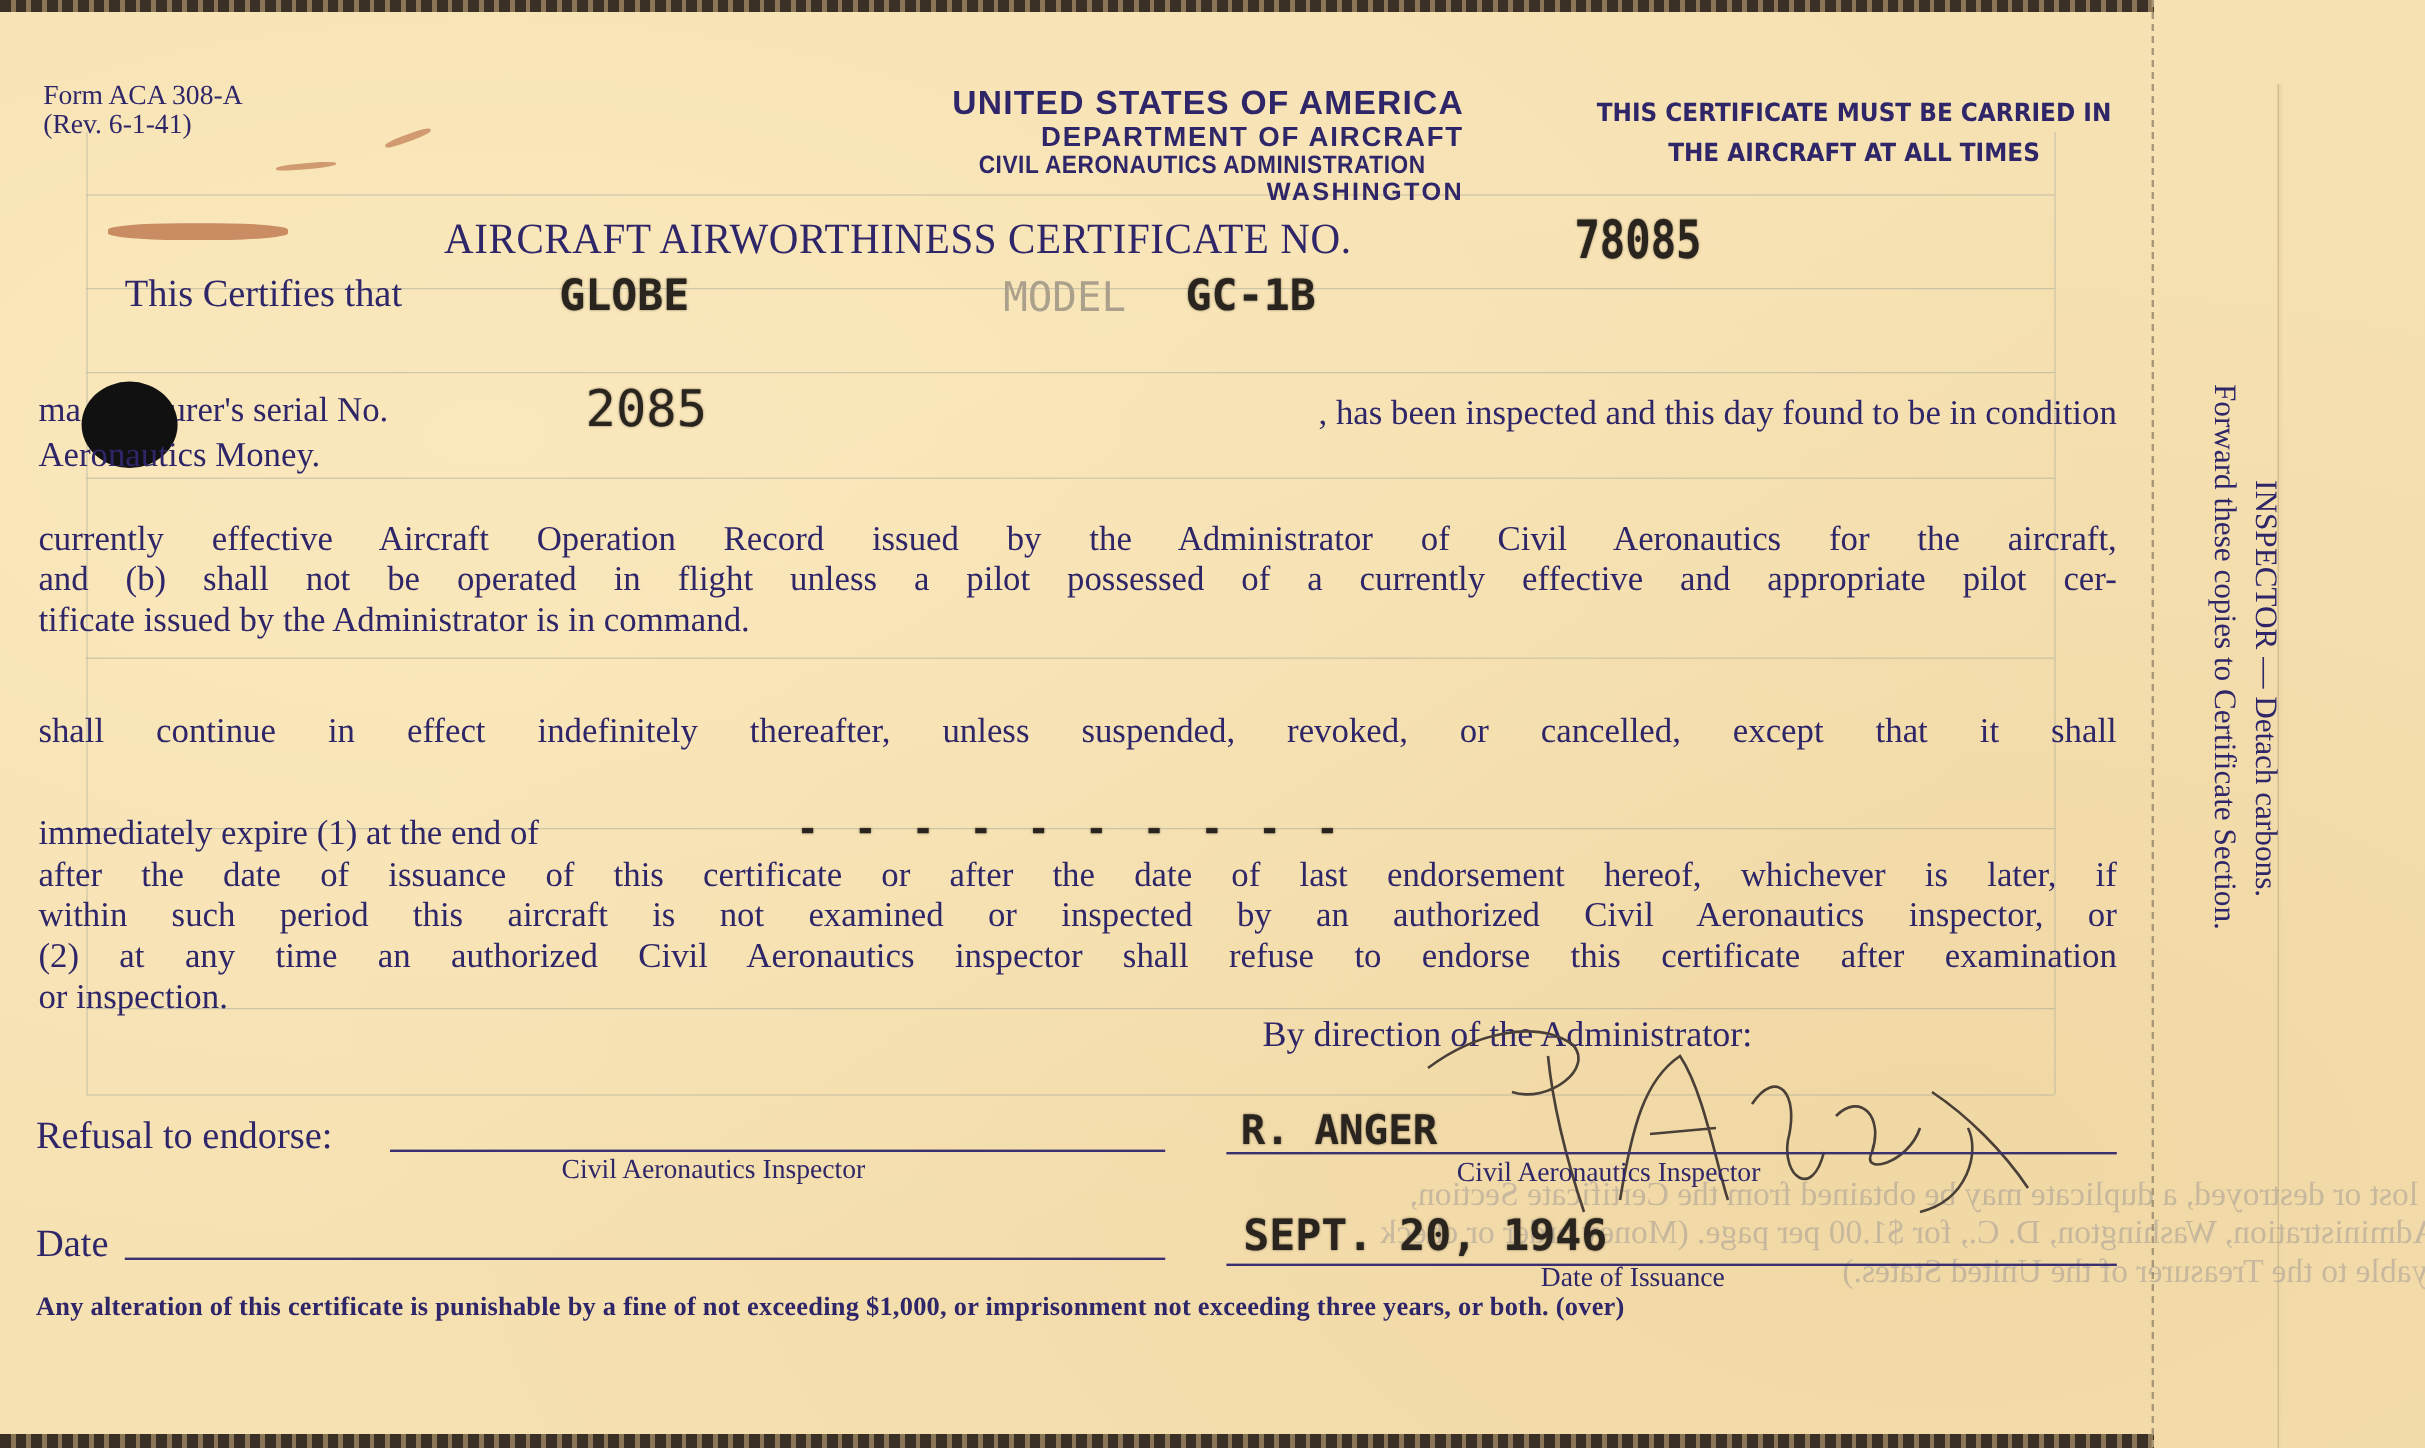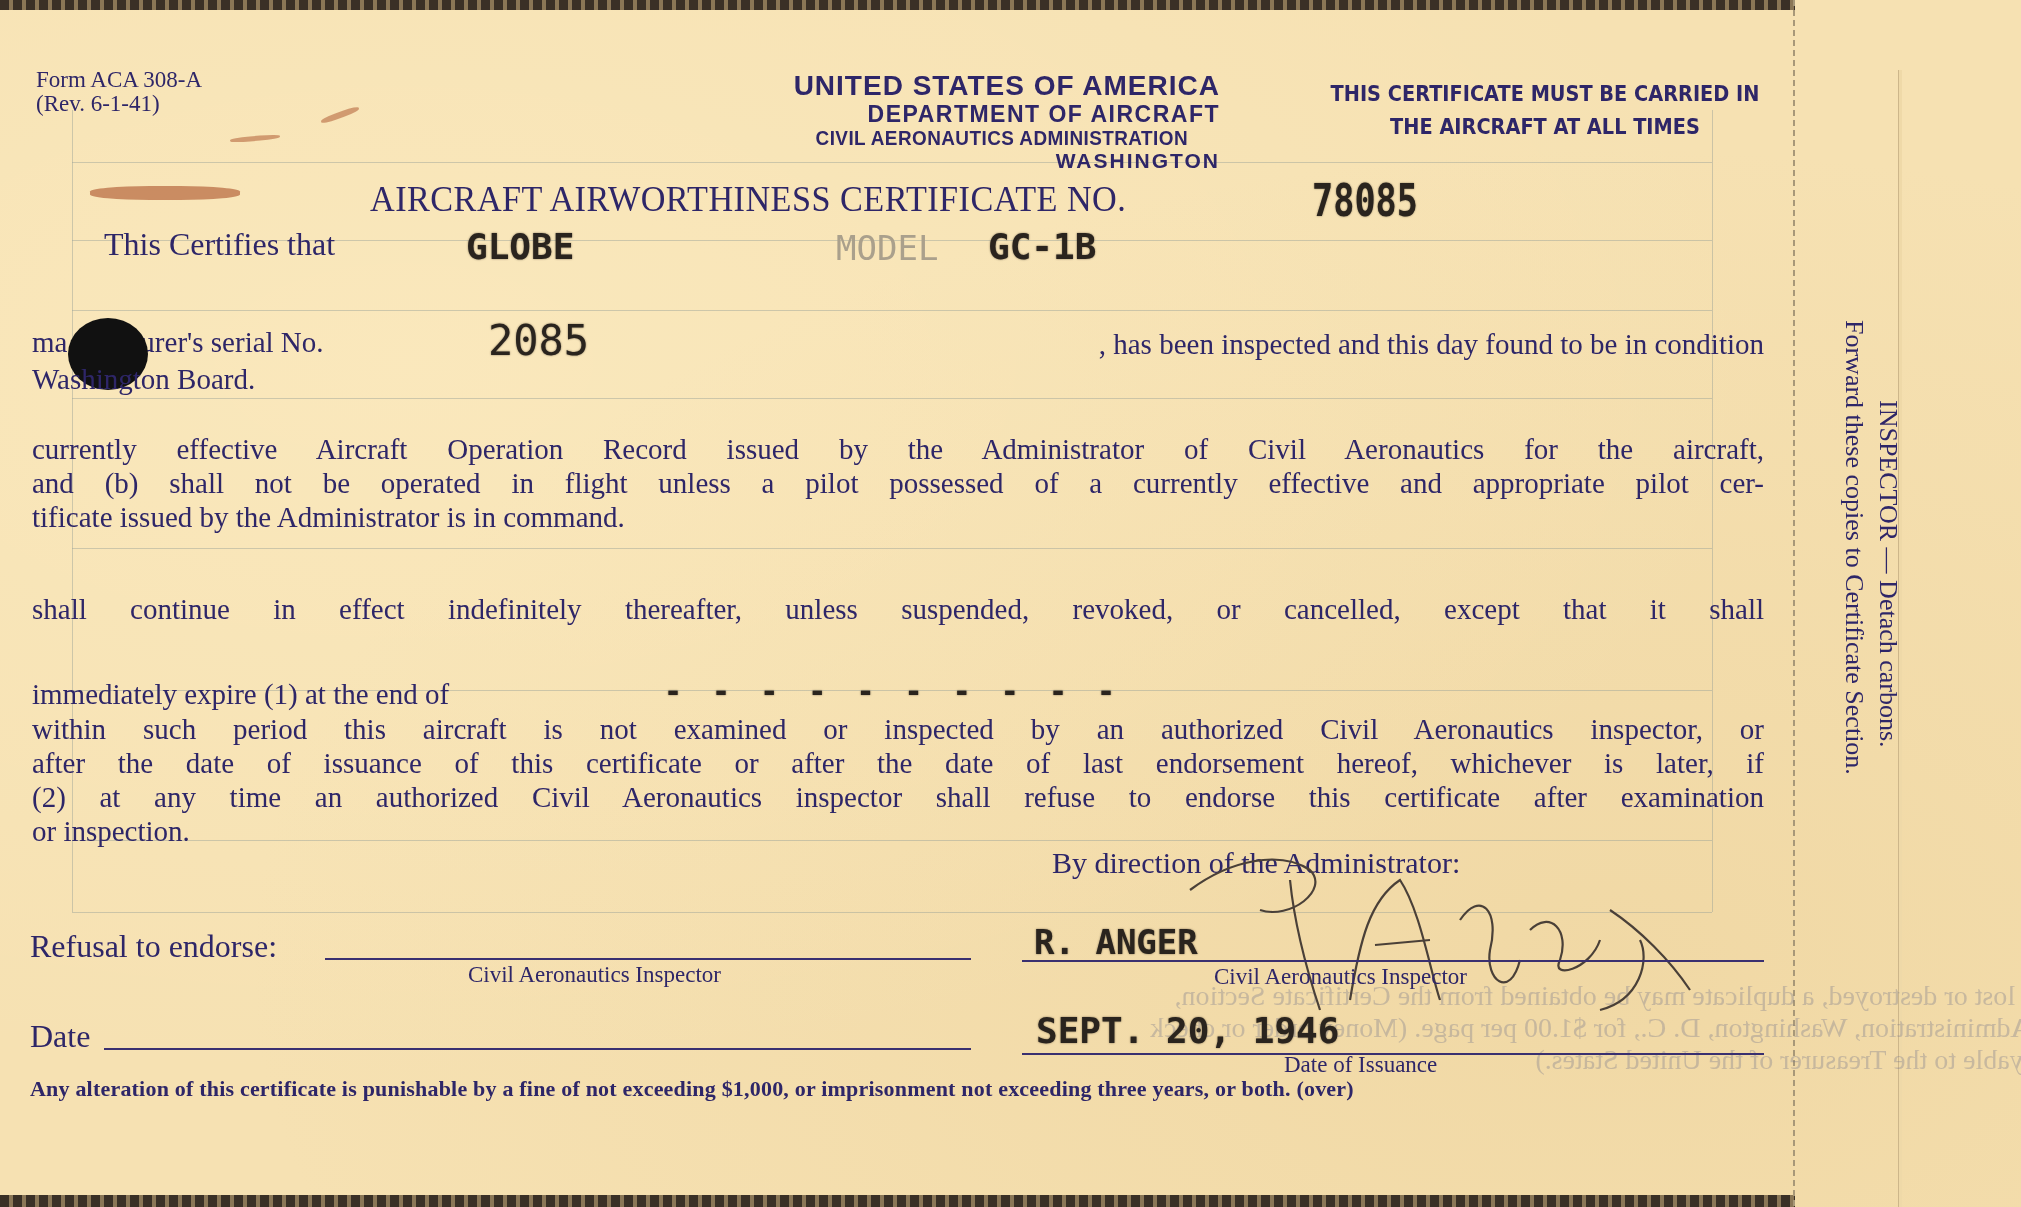--- a/index.html
+++ b/index.html
@@ -119,39 +119,39 @@
 <div class="abs typed model">GC-1B</div>
 
 <div class="abs" style="left:32px;top:326px;font-family:'Liberation Serif',serif;font-size:29px;">
   <span>ma</span><span style="display:inline-block;width:52px;"></span><span>cturer's serial No.</span>
 </div>
 <div class="abs typed serial" style="left:488px;top:316px;font-weight:normal;">2085</div>
 <div class="abs" style="left:874px;top:328px;width:890px;font-family:'Liberation Serif',serif;font-size:29px;text-align:right;">, has been inspected and this day found to be in condition</div>
 <div class="hole"></div>
 
 <div class="body-text" style="top:362px;">
-  <span class="line last">Washington Board.</span>
+  <span class="line last">Aeronautics Money.</span>
 </div>
 
 <div class="body-text" style="top:432px;">
   <span class="line">currently effective Aircraft Operation Record issued by the Administrator of Civil Aeronautics for the aircraft,</span>
   <span class="line">and (b) shall not be operated in flight unless a pilot possessed of a currently effective and appropriate pilot cer-</span>
   <span class="line last">tificate issued by the Administrator is in command.</span>
 </div>
 
 <div class="body-text" style="top:592px;">
   <span class="line">shall continue in effect indefinitely thereafter, unless suspended, revoked, or cancelled, except that it shall</span>
 </div>
 <div class="abs" style="left:32px;top:678px;font-family:'Liberation Serif',serif;font-size:29px;">
   <span>immediately expire (1) at the end of</span>
 </div>
 <div class="abs typed dashes" style="left:664px;top:674px;">- - - - - - - - - -</div>
 <div class="body-text" style="top:712px;">
+  <span class="line">after the date of issuance of this certificate or after the date of last endorsement hereof, whichever is later, if</span>
   <span class="line">within such period this aircraft is not examined or inspected by an authorized Civil Aeronautics inspector, or</span>
-  <span class="line">after the date of issuance of this certificate or after the date of last endorsement hereof, whichever is later, if</span>
   <span class="line">(2) at any time an authorized Civil Aeronautics inspector shall refuse to endorse this certificate after examination</span>
   <span class="line last">or inspection.</span>
 </div>
 
 <div class="abs" style="left:1052px;top:846px;font-family:'Liberation Serif',serif;font-size:30px;">By direction of the Administrator:</div>
 
 <svg class="sig-cursive" viewBox="0 0 560 170">
   <path d="M20 40 C 60 10, 110 0, 140 20 C 160 40, 120 70, 90 60 M120 30 C 125 80, 140 130, 150 160 M180 150 C 190 90, 200 50, 230 30 C 250 60, 260 120, 270 150 M205 95 L 260 90 M290 70 C 310 40, 330 60, 320 100 C 315 130, 340 150, 350 110 M360 80 C 380 60, 400 80, 390 110 C 380 130, 420 120, 430 90 M440 60 C 470 80, 500 110, 520 140 M470 90 C 480 110, 470 150, 430 160" fill="none" stroke="#4a4038" stroke-width="2.2"></path>
 </svg>
 

